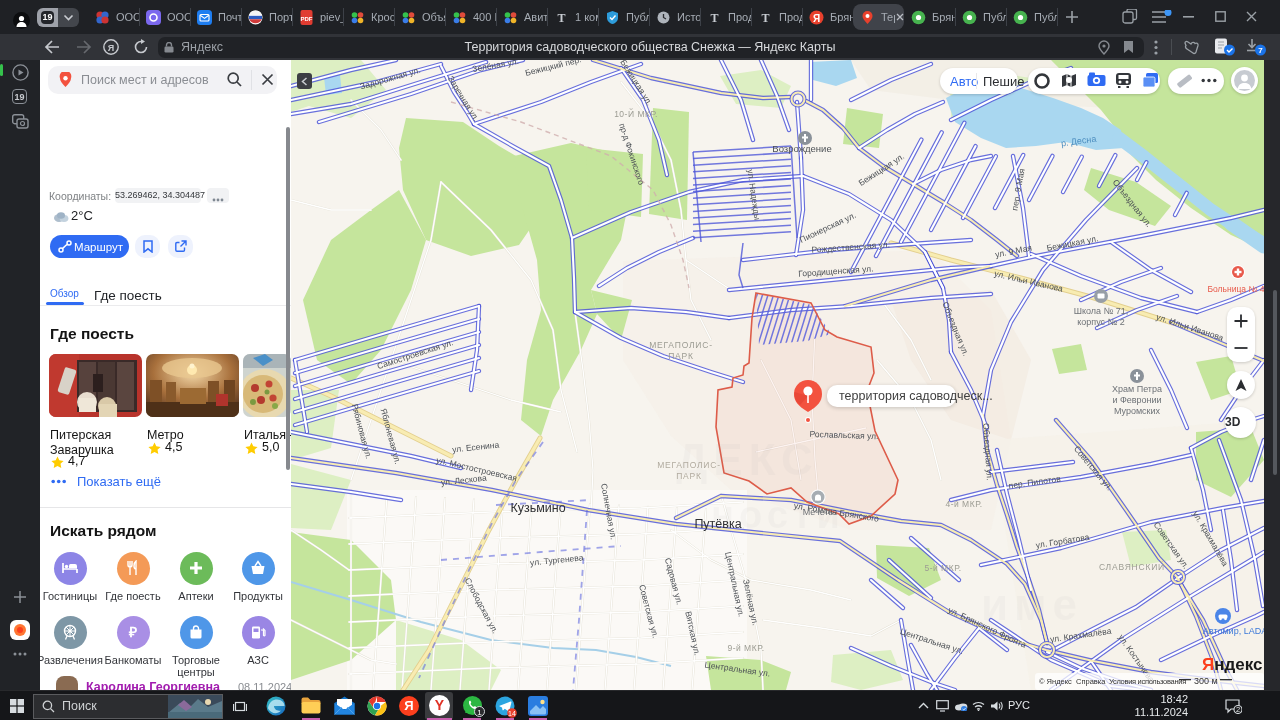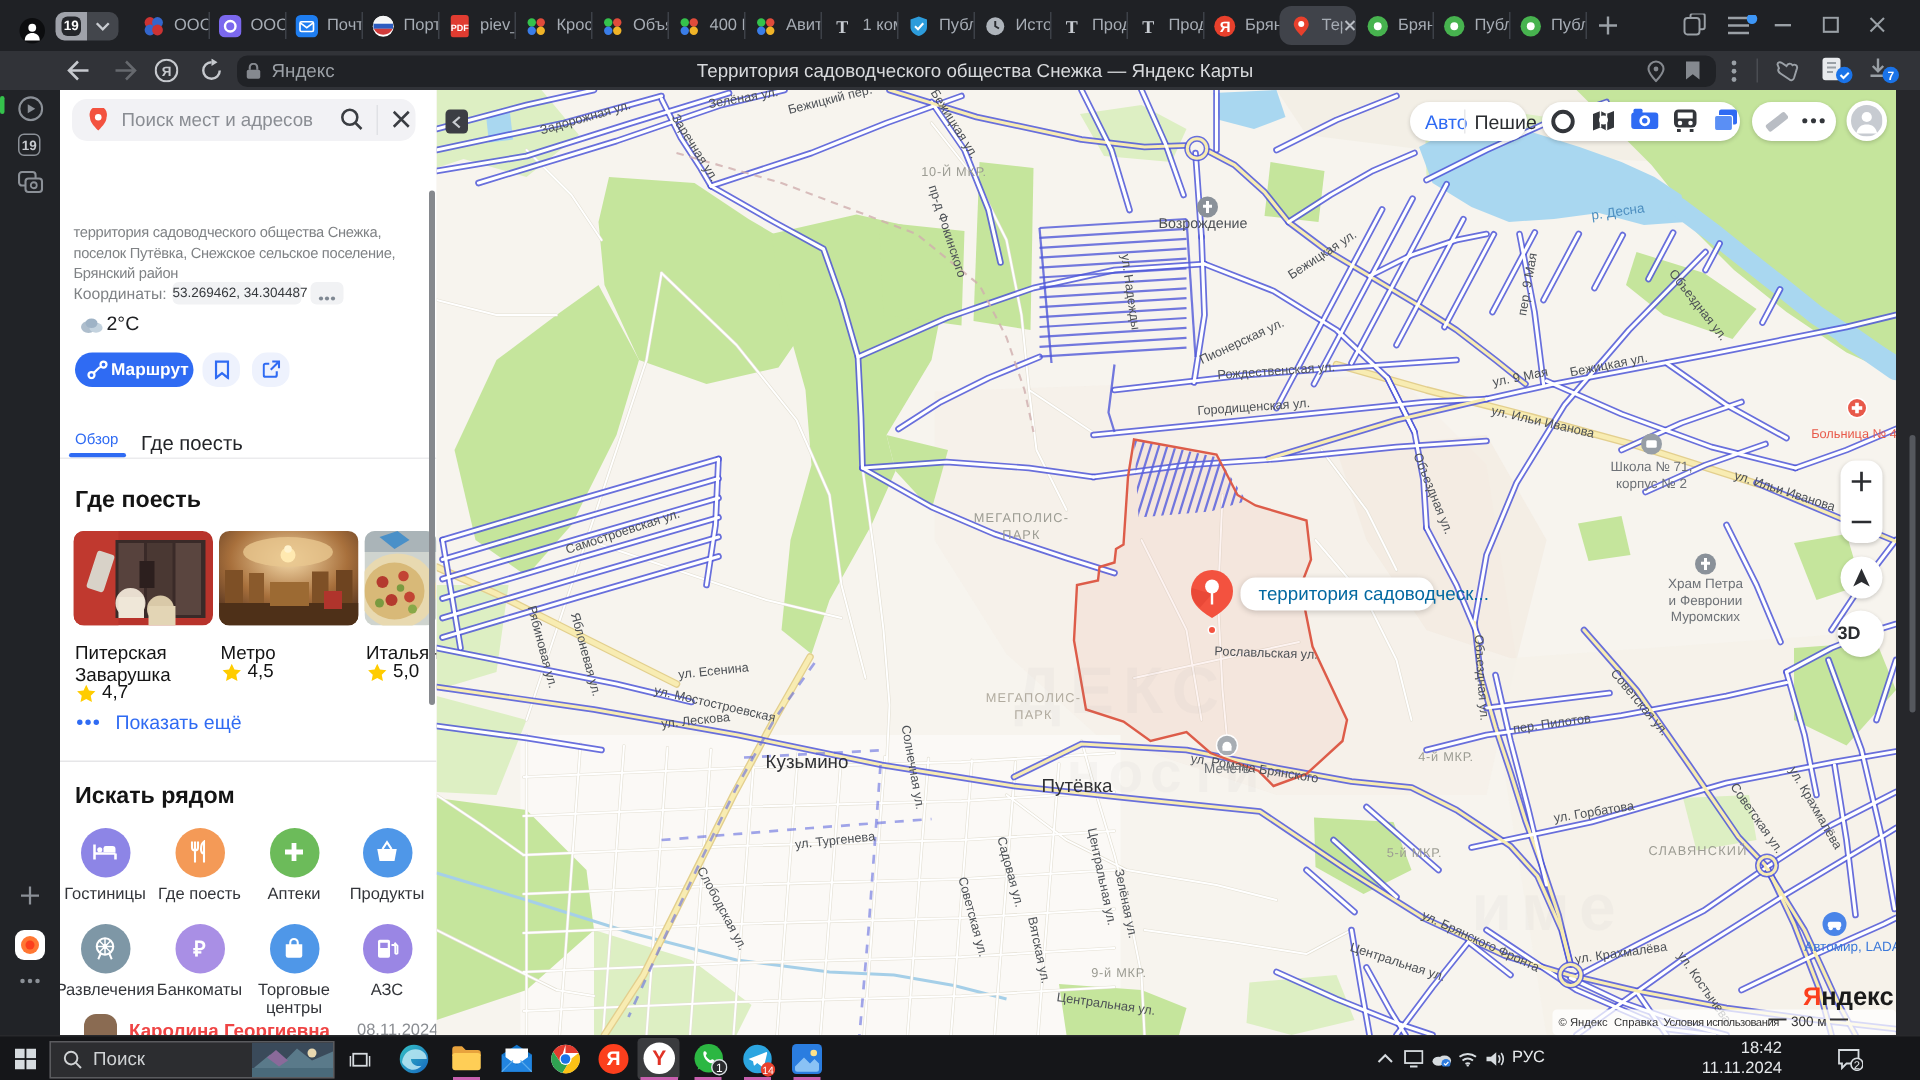--- a/index.html
+++ b/index.html
@@ -306,42 +306,41 @@
       </svg>
 <div class="abs" style="left:41px;top:13px;color:#8a8d93;font-size:12.5px">Поиск мест и адресов</div>
 <svg class="abs" style="left:187px;top:12px" width="15" height="15">
         <circle cx="6.2" cy="6.2" r="5" fill="none" stroke="#3a3d42" stroke-width="1.7"></circle>
         <path d="M10 10 L14 14" stroke="#3a3d42" stroke-width="1.7"></path>
       </svg>
 <div class="abs" style="left:211px;top:10px;width:1px;height:20px;background:#e0e1e5"></div>
 <svg class="abs" style="left:221px;top:13px" width="13" height="13">
         <path d="M1.5 1.5 L11.5 11.5 M11.5 1.5 L1.5 11.5" stroke="#3a3d42" stroke-width="1.7"></path>
       </svg>
-<div class="abs" style="left:9px;top:89px;font-size:9.8px;color:#7f8285;line-height:13.5px;letter-spacing:-0.2px;white-space:nowrap">территория садоводческого общества Снежка,<br>поселок Путёвка, Снежское сельское поселение,<br>Брянский район</div>
 <div class="abs" style="left:9px;top:130px;font-size:10.5px;color:#7f8285">Координаты:</div>
 <div class="abs" style="left:75px;top:128px;width:86px;height:15px;background:#f1f2f4;border-radius:4px;font-size:9px;color:#35383c;text-align:center;line-height:15px;white-space:nowrap">53.269462, 34.304487</div>
 <div class="abs" style="left:167px;top:128px;width:22px;height:15px;background:#f1f2f4;border-radius:4px;text-align:center"><svg width="12" height="4" style="margin-top:5px">
           <circle cx="2" cy="2" r="1.4" fill="#7f8892"></circle>
           <circle cx="6" cy="2" r="1.4" fill="#7f8892"></circle>
           <circle cx="10" cy="2" r="1.4" fill="#7f8892"></circle>
         </svg></div>
 <svg class="abs" style="left:12px;top:150px" width="18" height="13">
         <ellipse cx="7" cy="8" rx="5" ry="4" fill="#aebecd"></ellipse>
         <ellipse cx="12" cy="8.5" rx="4.4" ry="3.4" fill="#c3d2de"></ellipse>
         <ellipse cx="9" cy="5.5" rx="4" ry="3.2" fill="#9fb3c6"></ellipse>
       </svg>
 <div class="abs" style="left:31px;top:148px;font-size:13px;color:#202124">2°C</div>
 <div class="abs" style="left:0px;top:148px"></div>
 <div class="abs" style="left:10px;top:175px;width:79px;height:23px;background:#2f6bf3;border-radius:12px"></div>
 <svg class="abs" style="left:18px;top:180px" width="14" height="13">
         <circle cx="3" cy="10" r="2" fill="none" stroke="#fff" stroke-width="1.5"></circle>
         <circle cx="11" cy="3" r="2" fill="none" stroke="#fff" stroke-width="1.5"></circle>
         <path d="M4.5 8.5 C7 6.5 7.5 5 9.5 4.5" fill="none" stroke="#fff" stroke-width="1.5"></path>
       </svg>
-<div class="abs" style="left:34px;top:181px;color:#fff;font-size:11.5px;font-weight:bold">Маршрут</div>
+<div class="abs" style="left:34px;top:181px;color:#fff;font-size:11.5px;font-weight:normal">Маршрут</div>
 <div class="abs" style="left:95px;top:175px;width:25px;height:23px;background:#eef2fd;border-radius:10px"></div>
 <svg class="abs" style="left:103px;top:180px" width="10" height="13">
         <path d="M1 1 H9 V12 L5 8.8 L1 12 Z" fill="none" stroke="#2f6bf3" stroke-width="1.5"></path>
       </svg>
 <div class="abs" style="left:128px;top:175px;width:25px;height:23px;background:#eef2fd;border-radius:10px"></div>
 <svg class="abs" style="left:135px;top:180px" width="12" height="12">
         <path d="M4.5 2.5 H2 A1.2 1.2 0 0 0 0.8 3.7 V10 A1.2 1.2 0 0 0 2 11.2 H8.3 A1.2 1.2 0 0 0 9.5 10 V7.5" fill="none" stroke="#2f6bf3" stroke-width="1.4"></path>
         <path d="M6.5 1 H11 V5.5 M11 1 L5.5 6.5" fill="none" stroke="#2f6bf3" stroke-width="1.4"></path>
       </svg>
 <div class="abs" style="left:10px;top:228px;font-size:10px;color:#2f6bf3">Обзор</div>
@@ -484,21 +483,21 @@
 <div class="abs" style="left:116px;top:594px;width:80px;text-align:center;font-size:11px;color:#33353a">Торговые</div>
 <div class="abs" style="left:116px;top:606px;width:80px;text-align:center;font-size:11px;color:#33353a">центры</div>
 <div class="abs" style="left:202px;top:556px;width:33px;height:33px;border-radius:50%;background:#9a86e4"></div>
 <svg class="abs" style="left:210px;top:564px" width="16" height="16">
         <rect x="2" y="2.5" width="8" height="12" rx="1.2" fill="#fff"></rect>
         <rect x="3.5" y="4.5" width="5" height="3.5" fill="#9a86e4"></rect>
         <path d="M11 6 H12.5 A1 1 0 0 1 13.5 7 V11.5 A0.9 0.9 0 0 0 15 11.5 V6.5 L13 4.5" fill="none" stroke="#fff" stroke-width="1.2"></path>
       </svg>
 <div class="abs" style="left:178px;top:594px;width:80px;text-align:center;font-size:11px;color:#33353a">АЗС</div>
 <div class="abs" style="left:16px;top:616px;width:22px;height:22px;border-radius:8px;background:#8a6b52"></div>
-<div class="abs" style="left:46px;top:620px;font-size:12.5px;font-weight:bold;color:#ef4444">Каролина Георгиевна</div>
+<div class="abs" style="left:46px;top:620px;font-size:12.5px;font-weight:bold;color:#a21caf">Каролина Георгиевна</div>
 <div class="abs" style="left:198px;top:621px;font-size:11px;color:#8a8d92">08.11.2024</div>
 <div class="abs" style="left:246px;top:67px;width:4px;height:343px;background:#86898e;border-radius:2px"></div>
 </div>
 <div id="map">
 <svg width="973" height="630" viewBox="0 0 973 630" style="position:absolute;left:0;top:0">
 <rect width="973" height="630" fill="#f7f4ee"></rect>
 <polygon points="332,201 640,190 700,250 720,380 700,470 560,470 440,430 380,376 332,300" fill="#f3ebe1" opacity="0.35"></polygon>
 <polygon points="600,240 700,230 740,300 720,380 660,360 620,300" fill="#f2e7dc" opacity="0.5"></polygon>
 <rect x="56" y="430" width="400" height="200" fill="#fbfaf6" opacity="0.9"></rect>
 <polygon points="560,0 973,0 973,60 820,48 660,40 580,30" fill="#f1ece3" opacity="0.7"></polygon>
@@ -972,21 +971,21 @@
 <rect x="888" y="619" width="12" height="1.3" fill="#333"></rect>
           <rect x="929" y="619" width="12" height="1.3" fill="#333"></rect>
 </g>
 <text x="911" y="610" font-family="Liberation Sans, sans-serif" font-size="17" font-weight="bold"><tspan fill="#fc3f1d">Я</tspan><tspan fill="#1a1a1a">ндекс</tspan></text>
 </svg>
 <div class="abs" style="left:6px;top:13px;width:15px;height:16px;background:#3c3e44;border-radius:3px"></div>
 <svg class="abs" style="left:10px;top:17px" width="7" height="9">
         <path d="M5.5 1 L1.5 4.5 L5.5 8" stroke="#c9ccd1" stroke-width="1.5" fill="none"></path>
       </svg>
 <div class="abs" style="left:536px;top:325px;width:129px;height:22px;background:#fff;border-radius:10px;box-shadow:0 1px 4px rgba(0,0,0,.2)"></div>
-<div class="abs" style="left:548px;top:329px;font-size:12.5px;color:#0369a1">территория садоводческ...</div>
+<div class="abs" style="left:548px;top:329px;font-size:12.5px;color:#404040">территория садоводческ...</div>
 <div class="ctl" style="left:649px;top:8px;width:78px;height:26px"></div>
 <div class="abs" style="left:659px;top:14px;font-size:13px;color:#2f6bf3">Авто</div>
 <div class="abs" style="left:685px;top:13px;width:1px;height:16px;background:#e8e8ea"></div>
 <div class="abs" style="left:692px;top:14px;font-size:13px;color:#2b2d31">Пешие</div>
 <div class="ctl" style="left:737px;top:8px;width:132px;height:26px"></div>
 <svg class="abs" style="left:742px;top:12px" width="18" height="18">
         <circle cx="9" cy="9" r="6.5" fill="none" stroke="#33363b" stroke-width="2.6"></circle>
       </svg>
 <svg class="abs" style="left:769px;top:12px" width="18" height="18">
         <path d="M2 4 L7 2 L11 4 L16 2 V13 L11 15 L7 13 L2 15 Z" fill="#33363b"></path>

